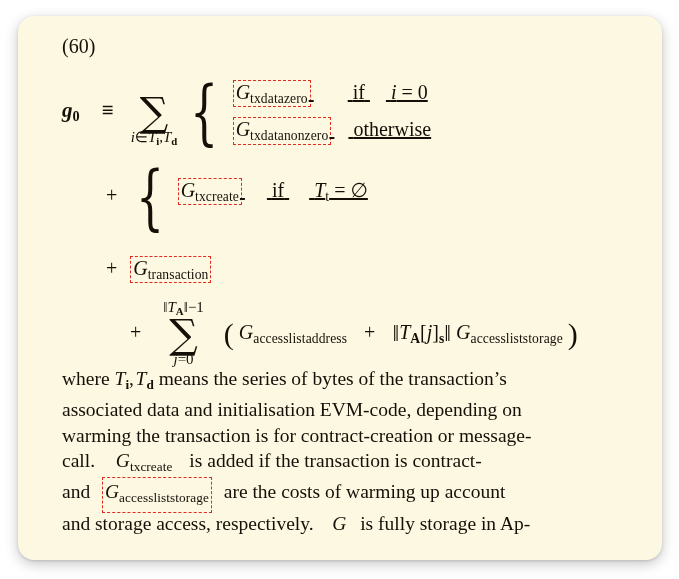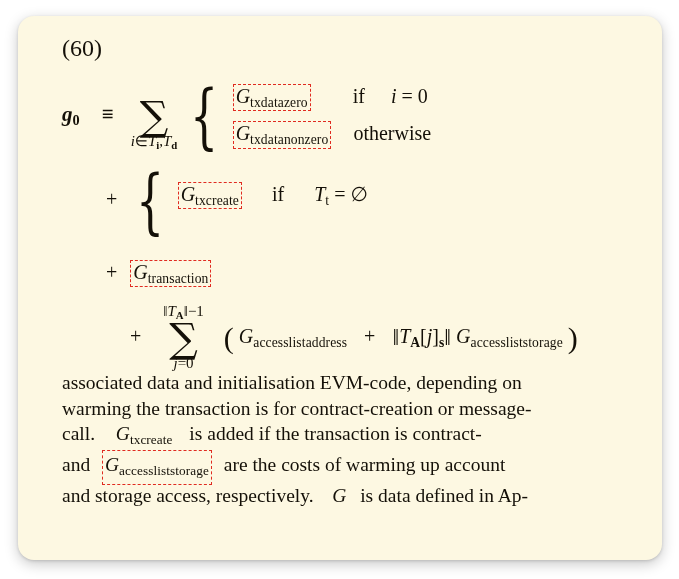--- a/index.html
+++ b/index.html
@@ -30,21 +30,21 @@
   #inner {
     position: absolute;
     left: 0; top: 0; right: 0; bottom: 0;
     padding: 16px 22px 10px 38px;
     box-sizing: border-box;
     color: #141008;
   }
 
   
   .eqnum {
-    font-size: 24px;
+    font-size: 20px;
     line-height: 1;
     margin: 4px 0 10px 6px;
   }
 
   
   .math { font-size: 20px; line-height: 1.0; }
   .it { font-style: italic; }
   .rm { font-style: normal; }
   .bf { font-weight: bold; font-style: normal; }
 
@@ -112,20 +112,21 @@
   }
   .bigbar {
     font-size: 24px;
     vertical-align: -0.08em;
   }
 
   
   .cases {
     display: inline-block;
     vertical-align: middle;
+    text-decoration: underline;
   }
   .cases .cline {
     display: block;
     white-space: nowrap;
   }
 
   
   #prose {
     margin: 0 4px 0 6px;
     font-size: 19.5px;
@@ -212,20 +213,25 @@
         <span>+</span>
         <span style="display:inline-block;width:7px"></span>
         <span><span class="bigbar">‖</span><i class="it">T</i><span class="bf" style="font-size:0.68em;vertical-align:-0.28em">A</span>[<i class="it">j</i>]<span class="bf" style="font-size:0.68em;vertical-align:-0.28em">s</span><span class="bigbar">‖</span></span>
         <span><i class="it">G</i><span class="sub">accessliststorage</span></span>
         <span class="bigparen">)</span>
       </div>
     </div>
 
     <div id="prose">
 
+      <span class="ln">
+        <span>where</span>
+        <span><i class="it">T</i><span class="bf" style="font-size:0.68em;vertical-align:-0.28em">i</span>, <i class="it">T</i><span class="bf" style="font-size:0.68em;vertical-align:-0.28em">d</span></span>
+        <span>means the series of bytes of the transaction’s</span>
+      </span>
 
       <span class="ln">associated data and initialisation EVM-code, depending on</span>
 
       <span class="ln">warming the transaction is for contract-creation or message-</span>
 
       <span class="ln">
         <span>call.</span>
         <span style="display:inline-block;width:11px"></span>
         <span><i class="it">G</i><span class="sub">txcreate</span></span>
         <span style="display:inline-block;width:7px"></span>
@@ -239,18 +245,18 @@
         <span class="box"><i class="it">G</i><span class="sub">accessliststorage</span></span>
         <span style="display:inline-block;width:4px"></span>
         <span>are the costs of warming up account</span>
       </span>
 
       <span class="ln">
         <span>and storage access, respectively.</span>
         <span style="display:inline-block;width:9px"></span>
         <i class="it">G</i>
         <span style="display:inline-block;width:4px"></span>
-        <span>is data defined in Ap-</span>
+        <span>is fully storage in Ap-</span>
       </span>
 
     </div>
   </div>
 </div>
 
 </body></html>

